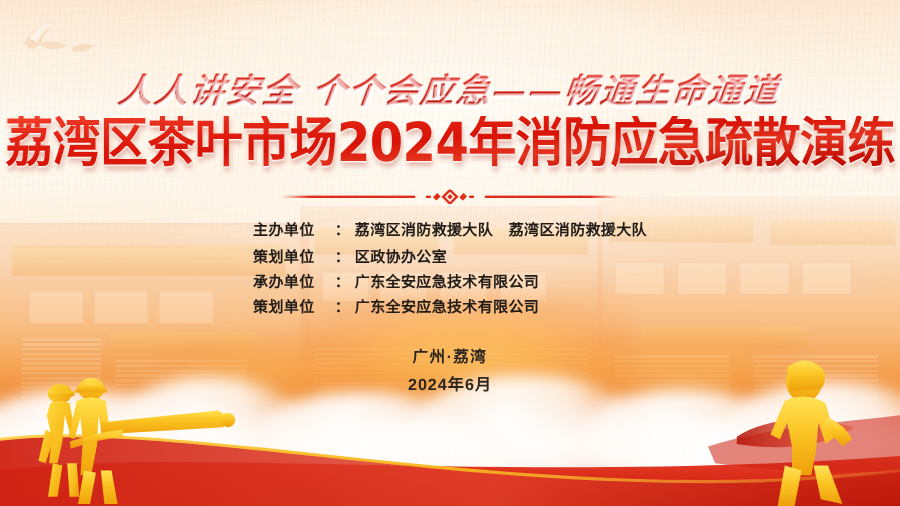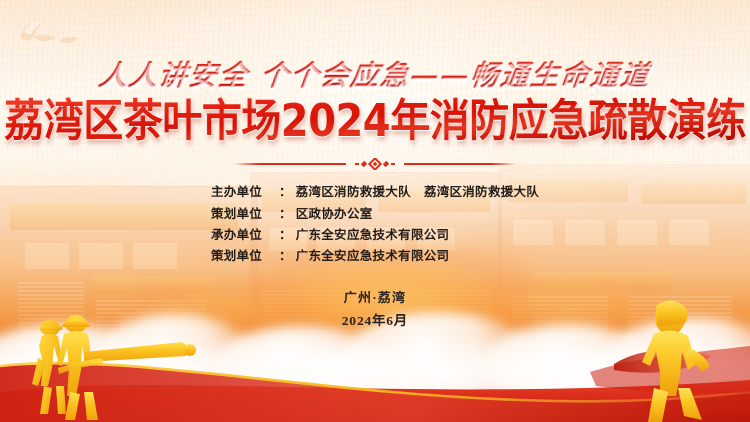--- a/index.html
+++ b/index.html
@@ -195,21 +195,20 @@
 
   
   #footer-block {
     margin-top: 20px;
     text-align: center;
     color: #2d2520;
     font-size: 13px;
     font-weight: 600;
     line-height: 1.75;
     letter-spacing: 1.2px;
-    font-family: Liberation Serif, serif;
   }
   #footer-date { font-size: 13.5px; letter-spacing: .8px; }
 </style>
 </head>
 <body>
 
 <div id="poster">
 
   <div class="layer" id="bg-base"></div>
   <div class="layer" id="bg-texture"></div>

